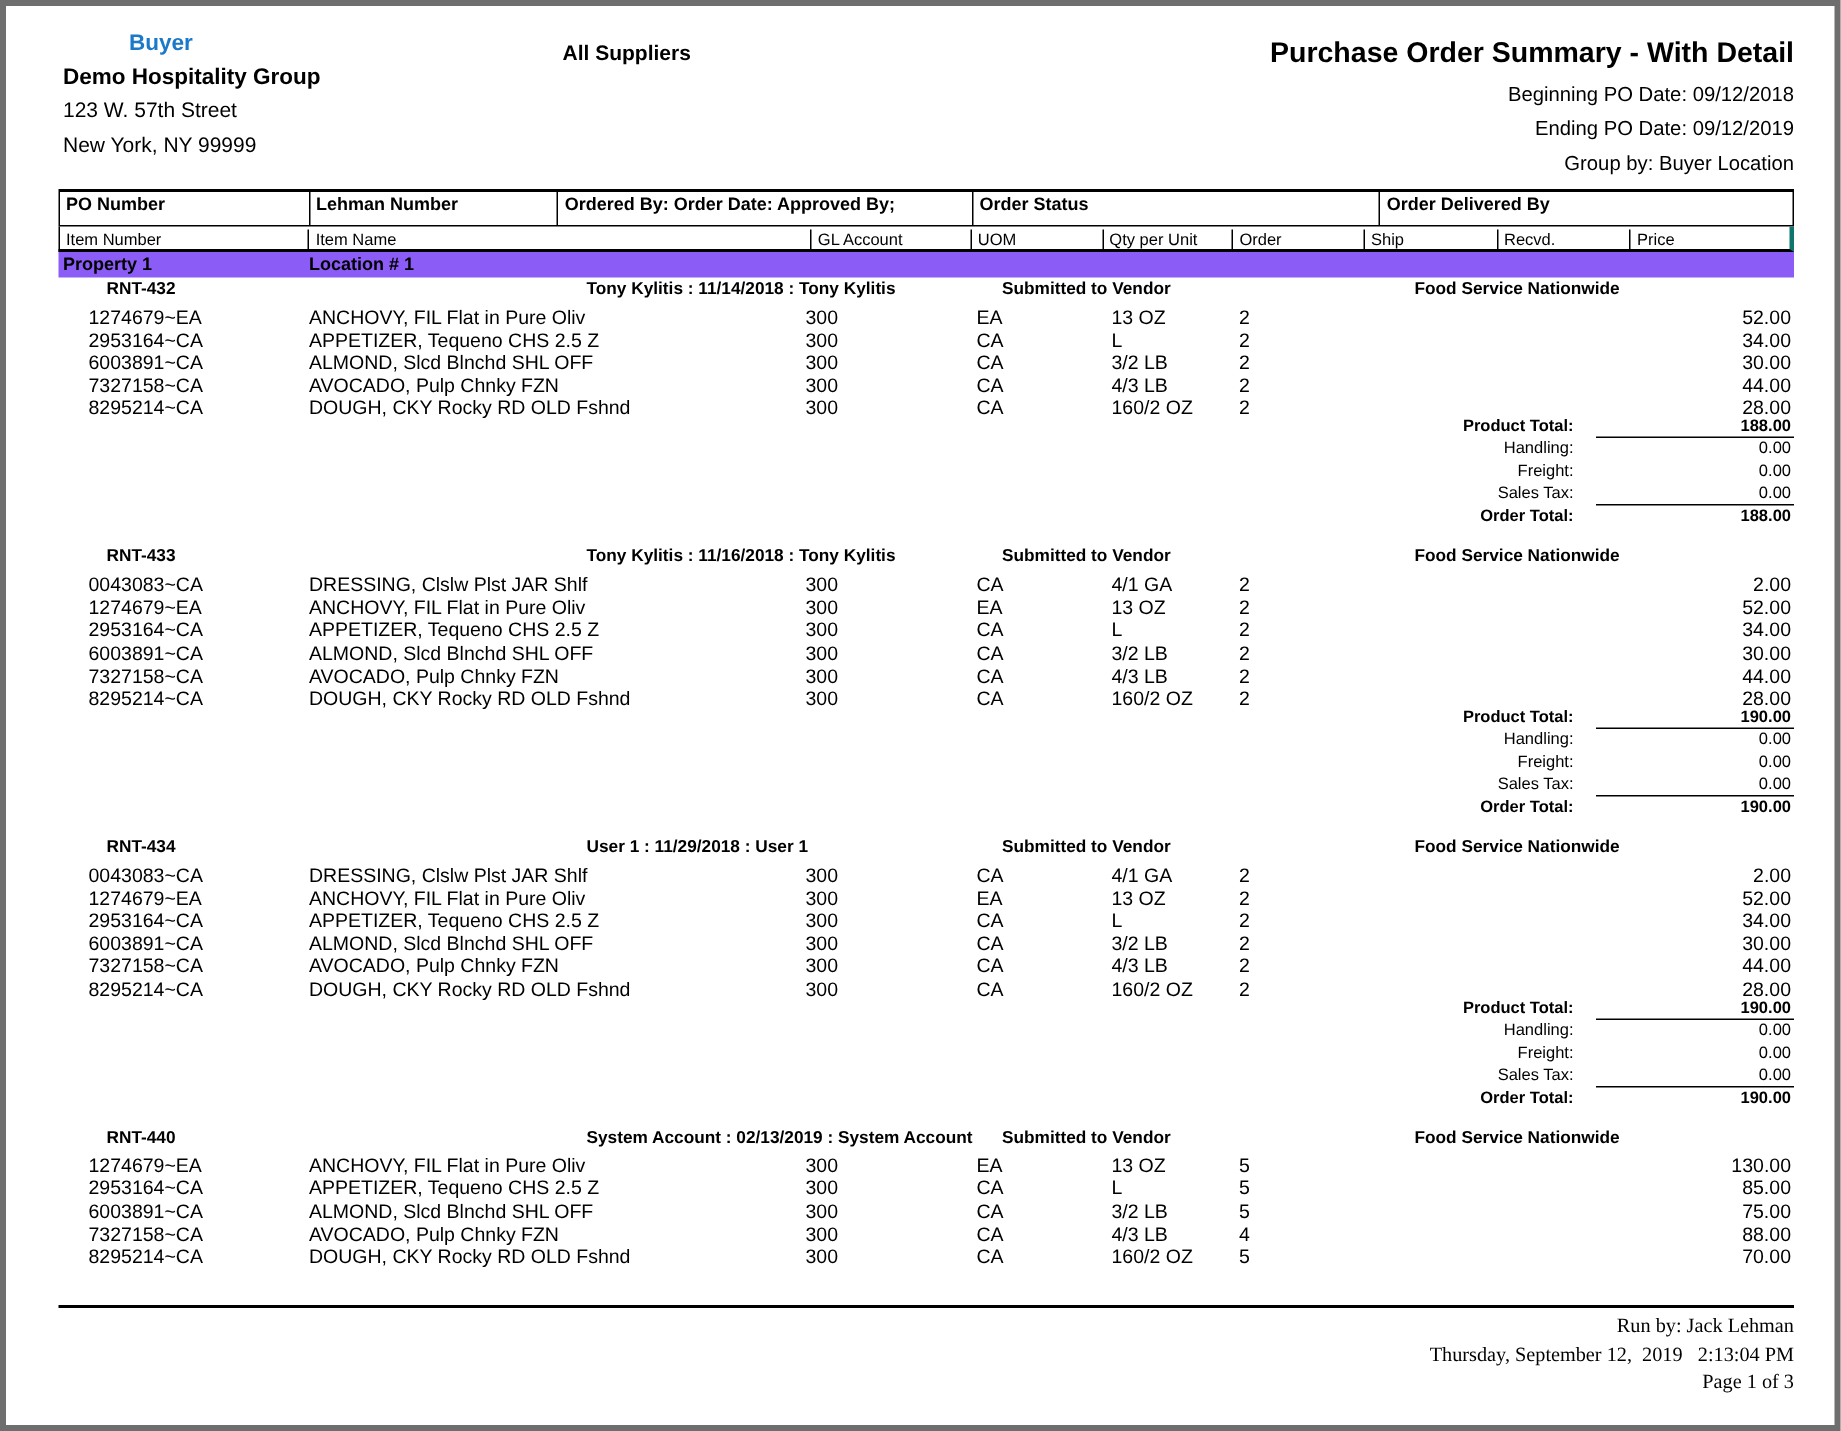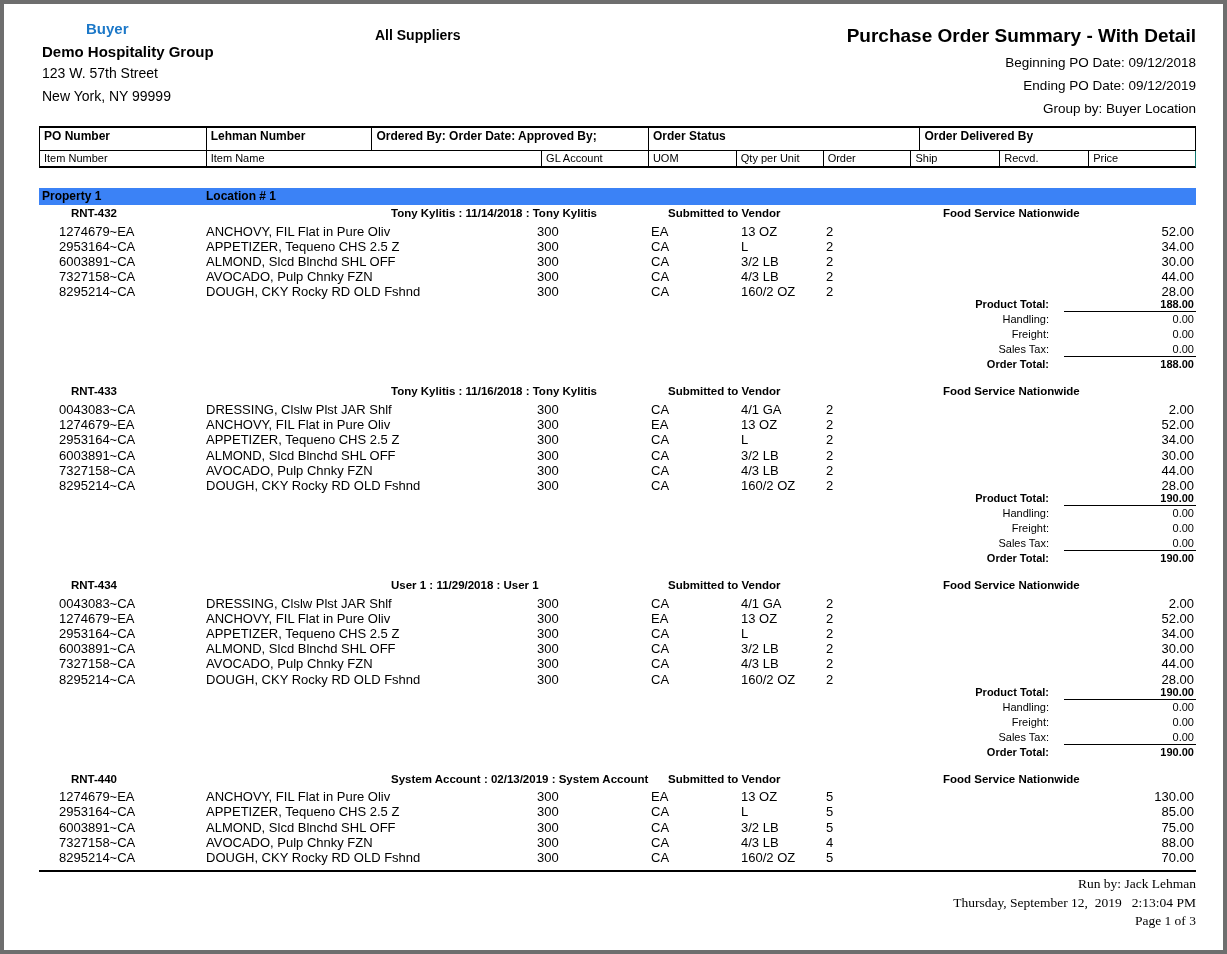--- a/index.html
+++ b/index.html
@@ -25,28 +25,28 @@
   
   .tbl { position:absolute; top:122px; left:0; width:1157px; }
   .thead1 { display:flex; height:25px; border-top:2px solid #000; border-bottom:1px solid #000;
             border-left:1px solid #000; border-right:1px solid #000; }
   .thead1 .cell { font-size:12px; font-weight:bold; padding:1px 0 0 4px; border-right:1px solid #000;
                   white-space:nowrap; overflow:hidden; }
   .thead1 .cell:last-child { border-right:none; }
   .h1c1{width:167px}.h1c2{width:166px}.h1c3{width:277px}.h1c4{width:272px}.h1c5{width:275px}
 
   .thead2 { display:flex; height:17px; border-bottom:2px solid #000;
-            border-left:1px solid #000; border-right:1px solid #0f766e; }
+            border-left:1px solid #000; border-right:3px solid #0f766e;align-items:flex-end; }
   .thead2 .cell { font-size:11px; padding:1px 0 0 4px; border-right:1px solid #000;
                   white-space:nowrap; overflow:hidden; }
   .thead2 .cell:last-child { border-right:none; }
   .h2c1{width:167px; padding-left:28px}.h2c2{width:336px}.h2c3{width:107px}
   .h2c4{width:88px}.h2c5{width:87px}.h2c6{width:88px}.h2c7{width:89px}.h2c8{width:89px}.h2c9{width:106px}
 
-  .group-row { position:relative; height:17px; background:#3b82f6; font-size:12px; font-weight:bold;margin-top:20px; }
+  .group-row { position:relative; height:17px; background:#8b5cf6; font-size:12px; font-weight:bold; }
   .group-row span { position:absolute; top:1px; white-space:nowrap; }
   .g-prop { left:3px; } .g-loc { left:167px; }
 
   
   .section { position:relative; margin-top:12px; }
   .section:first-child { margin-top:1px; }
   .po-row { position:relative; height:15.5px; font-size:11.5px; font-weight:bold; }
   .po-row span { position:absolute; top:1px; white-space:nowrap;margin-left:19px; }
   .f-po{left:13px}.f-inv{left:167px}.f-ord{left:333px}.f-stat{left:610px}.f-del{left:885px}
 

